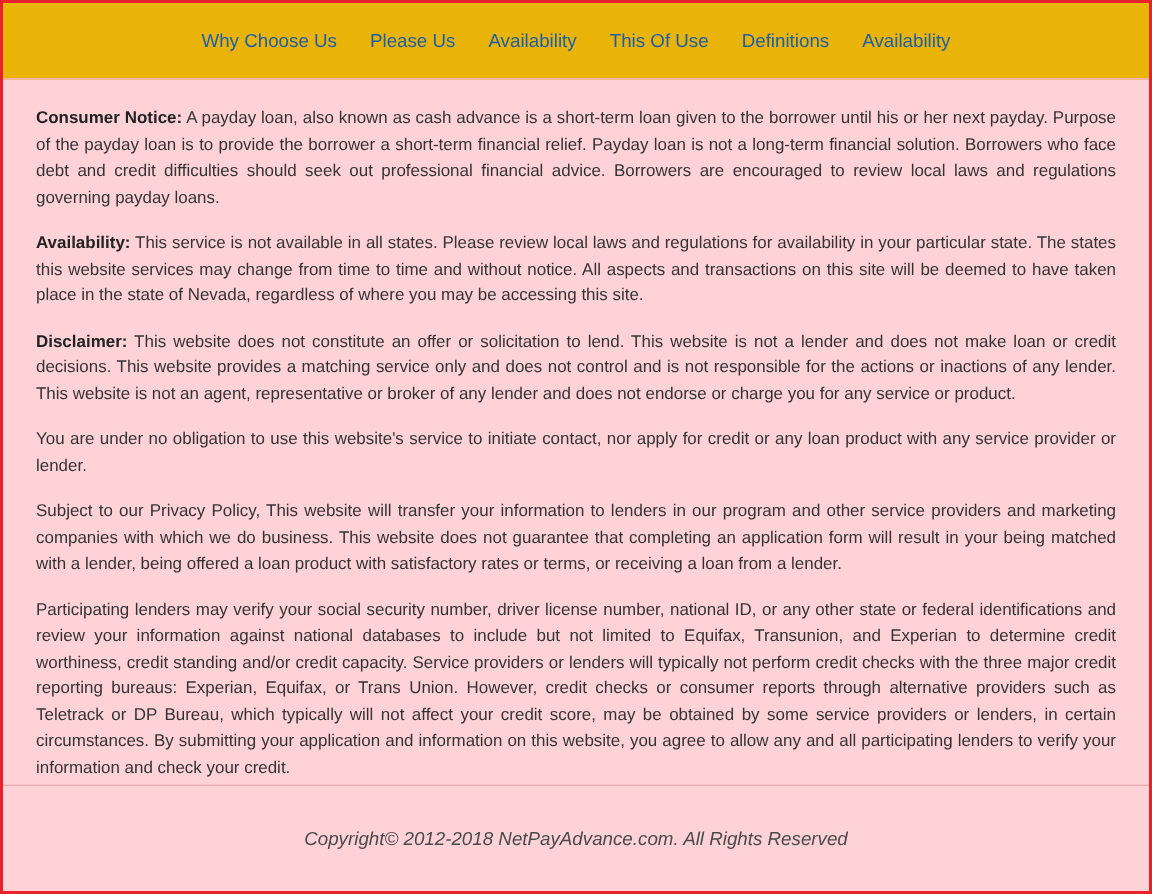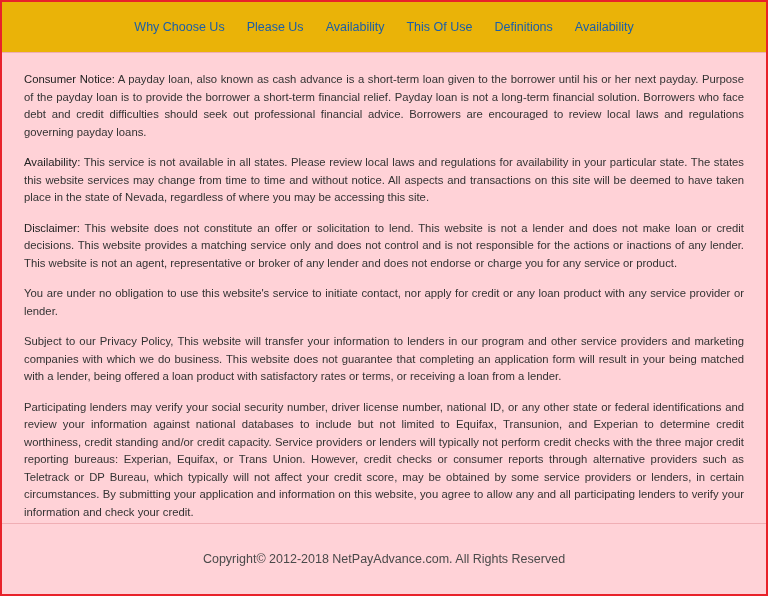--- a/index.html
+++ b/index.html
@@ -52,37 +52,38 @@
     overflow: hidden;
   }
   .para {
     font-size: 11.3px;
     line-height: 1.55;
     margin: 0 0 13px 0;
     text-align: justify;
     color: #333;
   }
   .para .lead {
-    font-weight: normal;
+    font-weight: bold;
     color: #222;
   }
 
   
   .footer {
     flex: 0 0 auto;
     height: 70px;
     display: flex;
     align-items: center;
     justify-content: center;
     border-top: 1px solid #f0aeb4;
     background: #ffd2d7;
   }
   .footer-text {
     font-size: 12.5px;
     color: #4a4a4a;
+    font-style: italic;
   }
 </style>
 </head>
 <body>
 
 <div class="page">
 
   <nav class="nav">
     <a href="#">Why Choose Us</a>
     <a href="#">Please Us</a>

